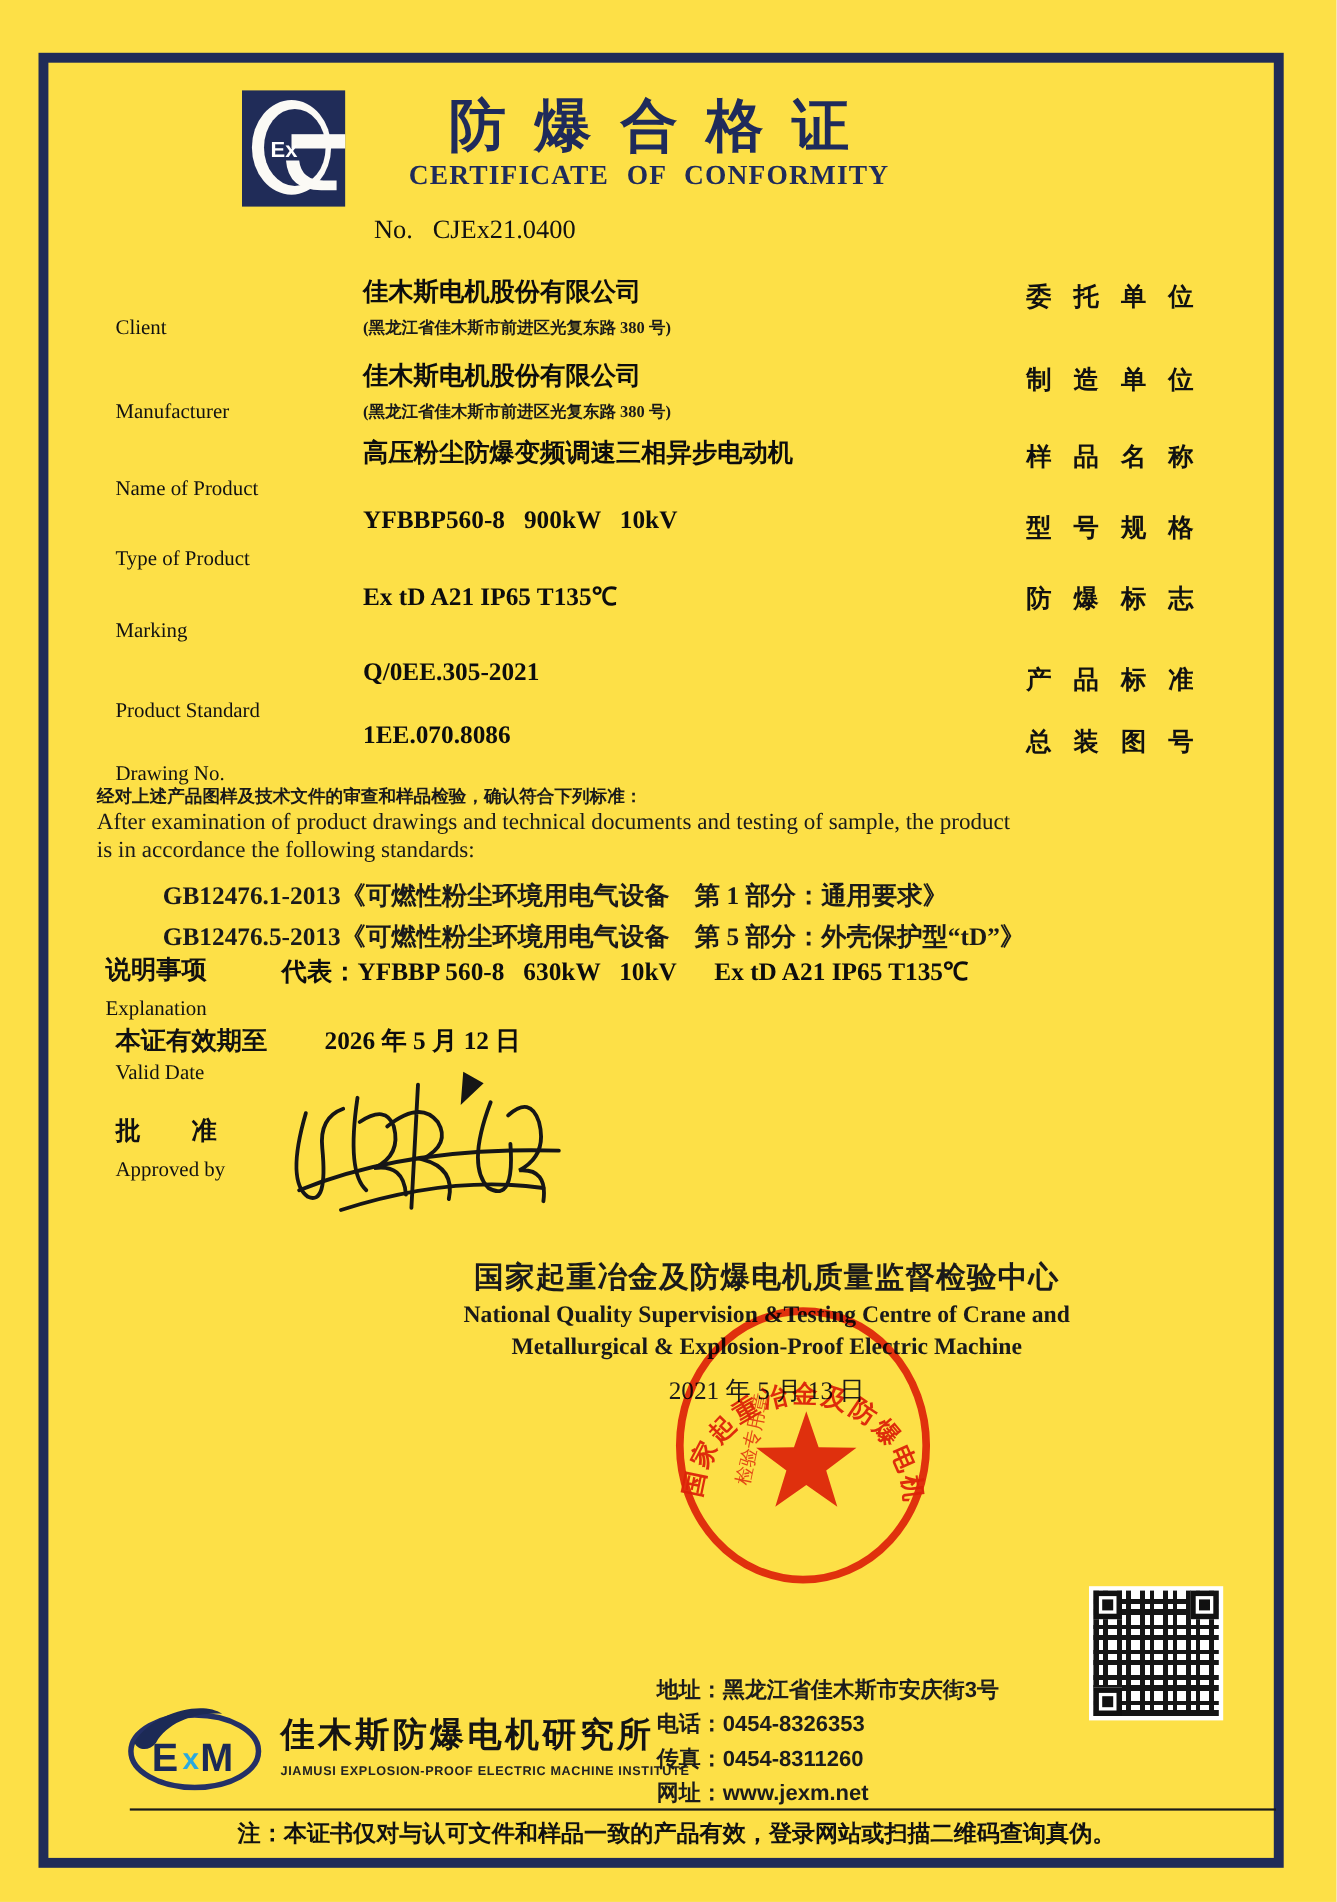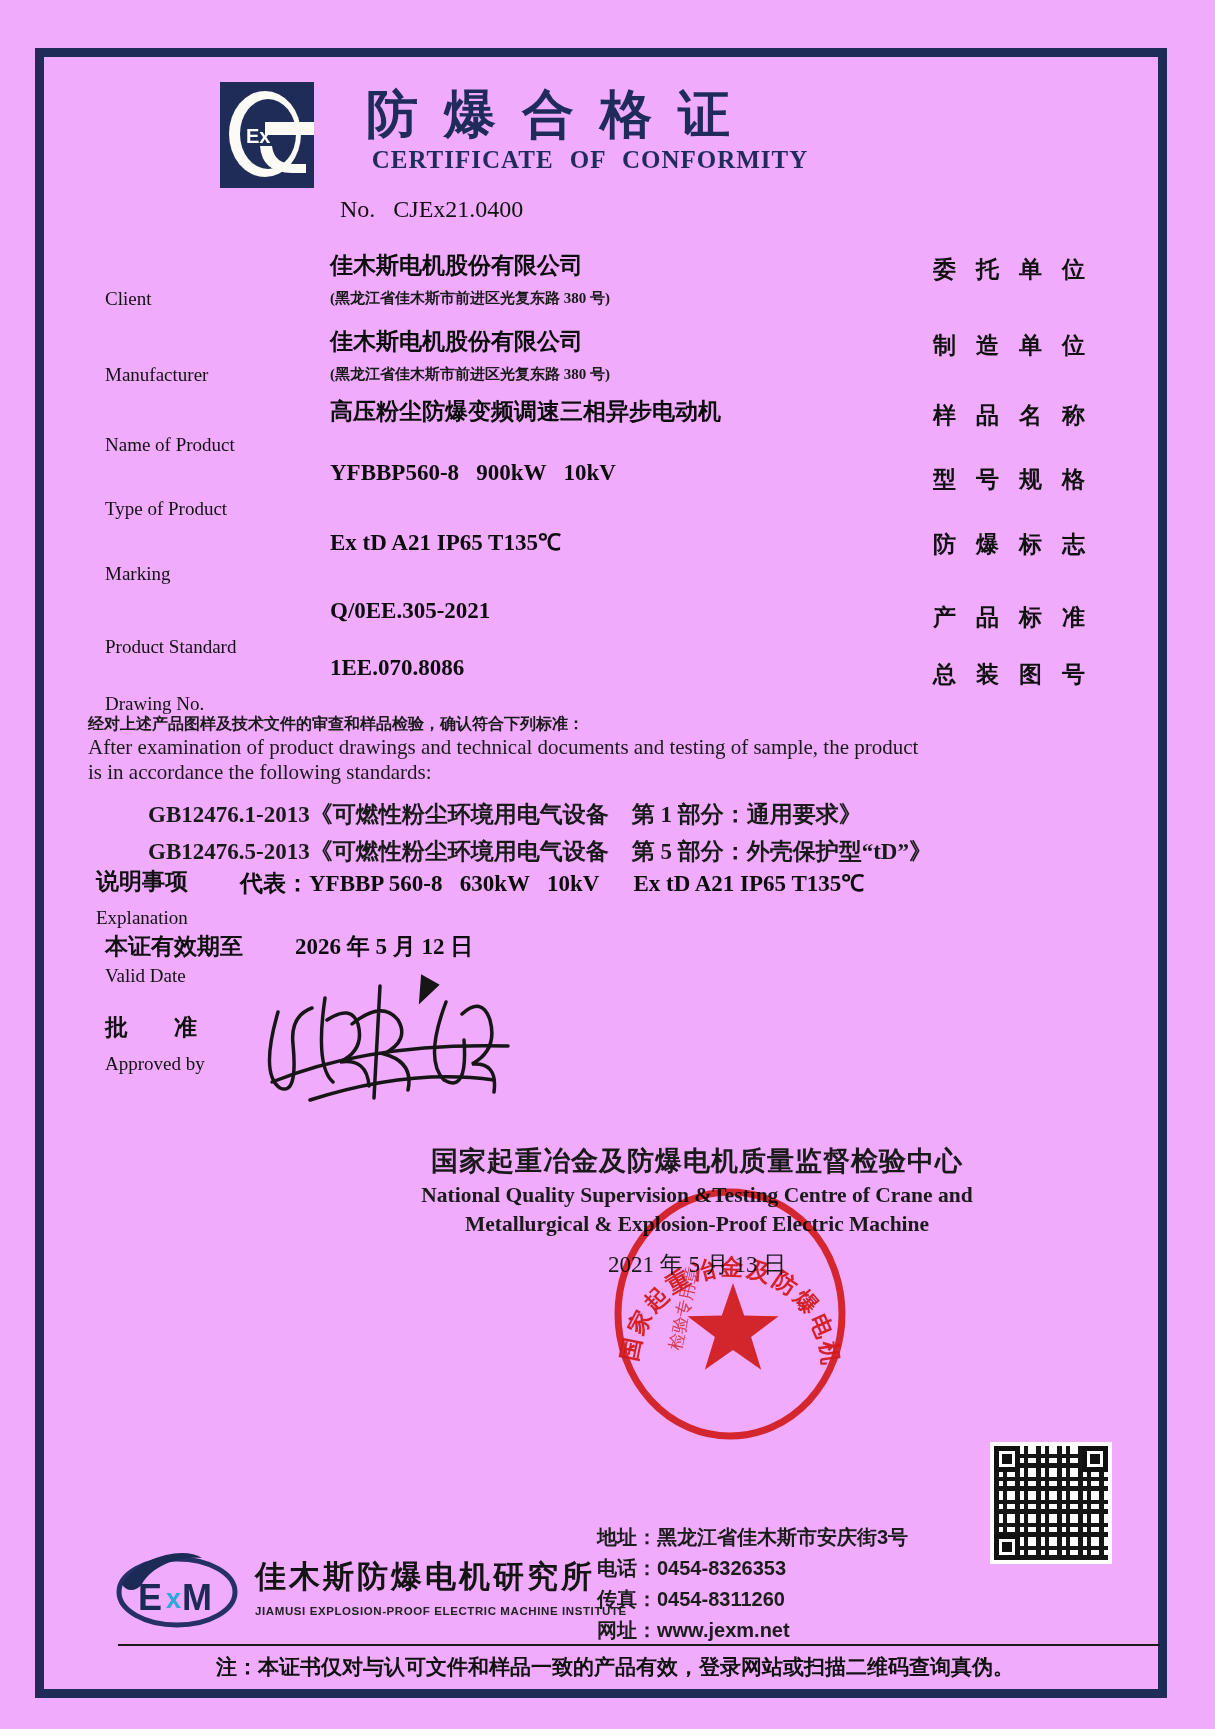--- a/index.html
+++ b/index.html
@@ -1,22 +1,22 @@
 <!DOCTYPE html>
 <html><head>
 <meta charset="utf-8">
 <style>
   html,body{margin:0;padding:0;background:#efece4;}
-  .page{position:relative;width:1215px;height:1729px;background:#f0abfc;overflow:hidden;
+  .page{position:relative;width:1215px;height:1729px;background:#fde047;overflow:hidden;
         font-family:"Liberation Serif",serif;color:#1a1a1a;}
   .abs{position:absolute;}
   .frame{position:absolute;left:35px;top:48px;width:1132px;height:1650px;
          border:9px solid #202c58;box-sizing:border-box;}
   
-  .title-cn{left:340px;top:80px;width:500px;font-size:52px;font-weight:700;
+  .title-cn{left:340px;top:80px;width:500px;text-align:center;font-size:52px;font-weight:700;
             color:#1f2b5b;letter-spacing:26px;text-indent:26px;white-space:nowrap;}
   .title-en{left:340px;top:146px;width:500px;text-align:center;font-size:25px;font-weight:700;
             color:#1f2b5b;letter-spacing:1px;word-spacing:9px;white-space:nowrap;}
   .cert-no{left:340px;top:196px;width:500px;text-align:left;font-size:24px;color:#111;white-space:pre;}
   
   .frow{position:absolute;left:105px;width:1000px;}
   .lab-cn{font-size:23px;font-weight:600;color:#111;}
   .lab-sp{letter-spacing:20px;text-align:right;}
   .lab-en{font-size:19px;color:#111;margin-top:3px;}
   .fval{position:absolute;left:225px;top:-4px;width:760px;}
@@ -133,21 +133,21 @@
     <div class="stmt-en">is in accordance the following standards:</div>
   </div>
   <div class="abs" style="left:148px;top:796px">
     <div class="std">GB12476.1-2013《可燃性粉尘环境用电气设备　第 1 部分：通用要求》</div>
     <div class="std">GB12476.5-2013《可燃性粉尘环境用电气设备　第 5 部分：外壳保护型“tD”》</div>
   </div>
 
   <div class="frow" style="top:866px;left:96px">
     <div class="lab-cn">说明事项</div>
     <div class="lab-en" style="margin-top:10px">Explanation</div>
-    <div class="fval" style="left:144px;top:0">
+    <div class="fval" style="left:160px;top:0">
       <div class="val" style="font-weight:600">代表：YFBBP 560-8   630kW   10kV      Ex tD A21 IP65 T135℃</div>
     </div>
   </div>
 
   <div class="frow" style="top:931px">
     <div class="lab-cn">本证有效期至</div>
     <div class="lab-en">Valid Date</div>
     <div class="fval" style="left:190px;top:0">
       <div class="val" style="font-weight:600">2026 年 5 月 12 日</div>
     </div>

